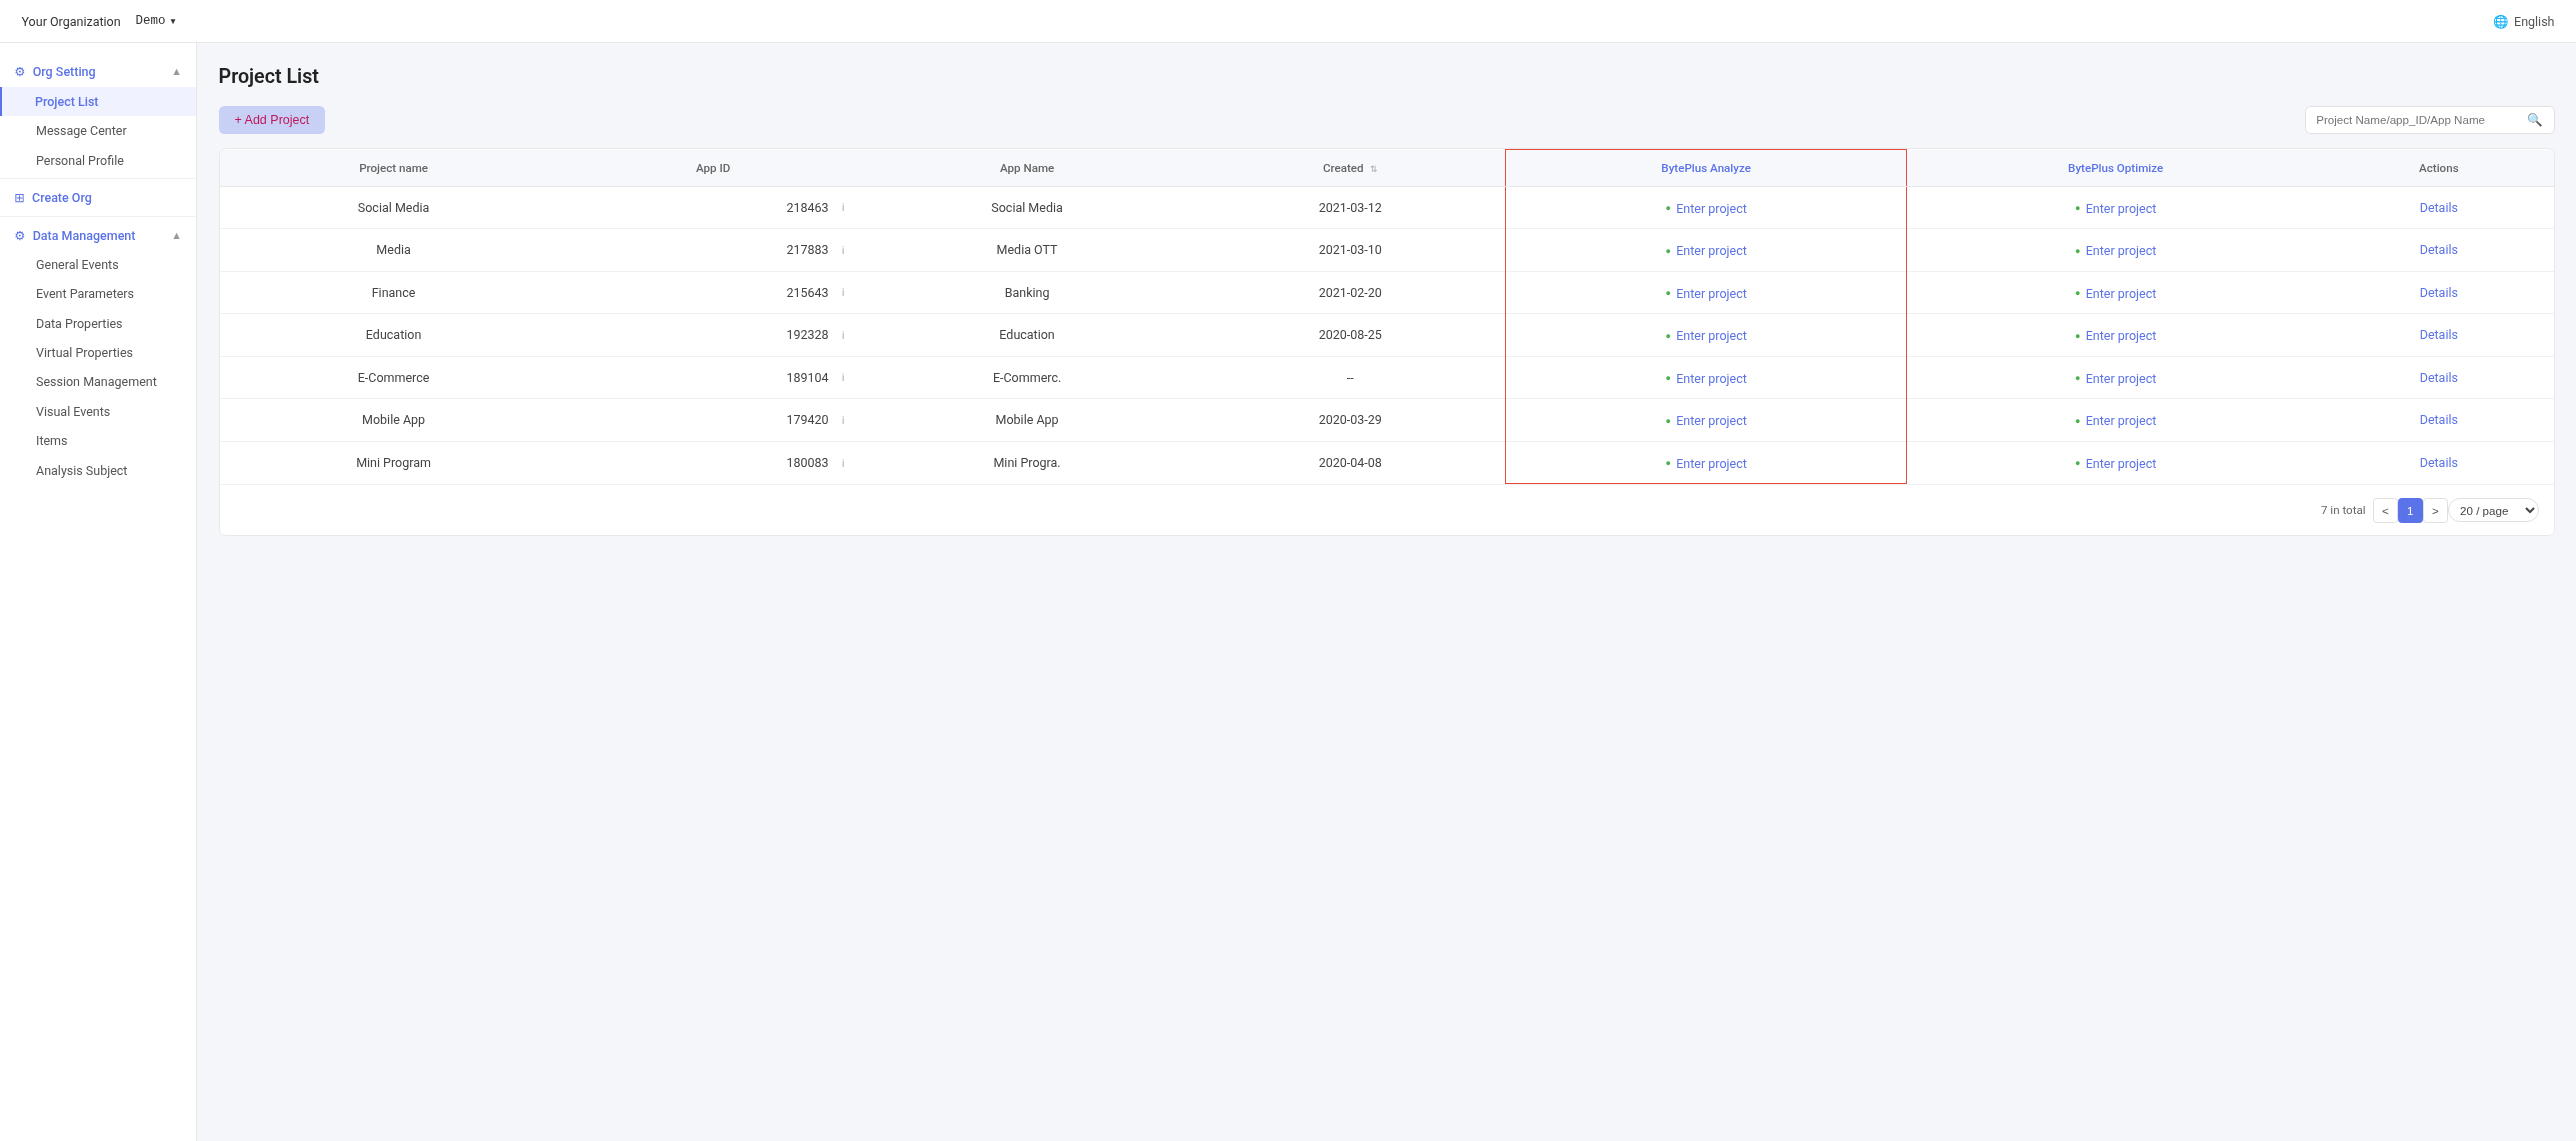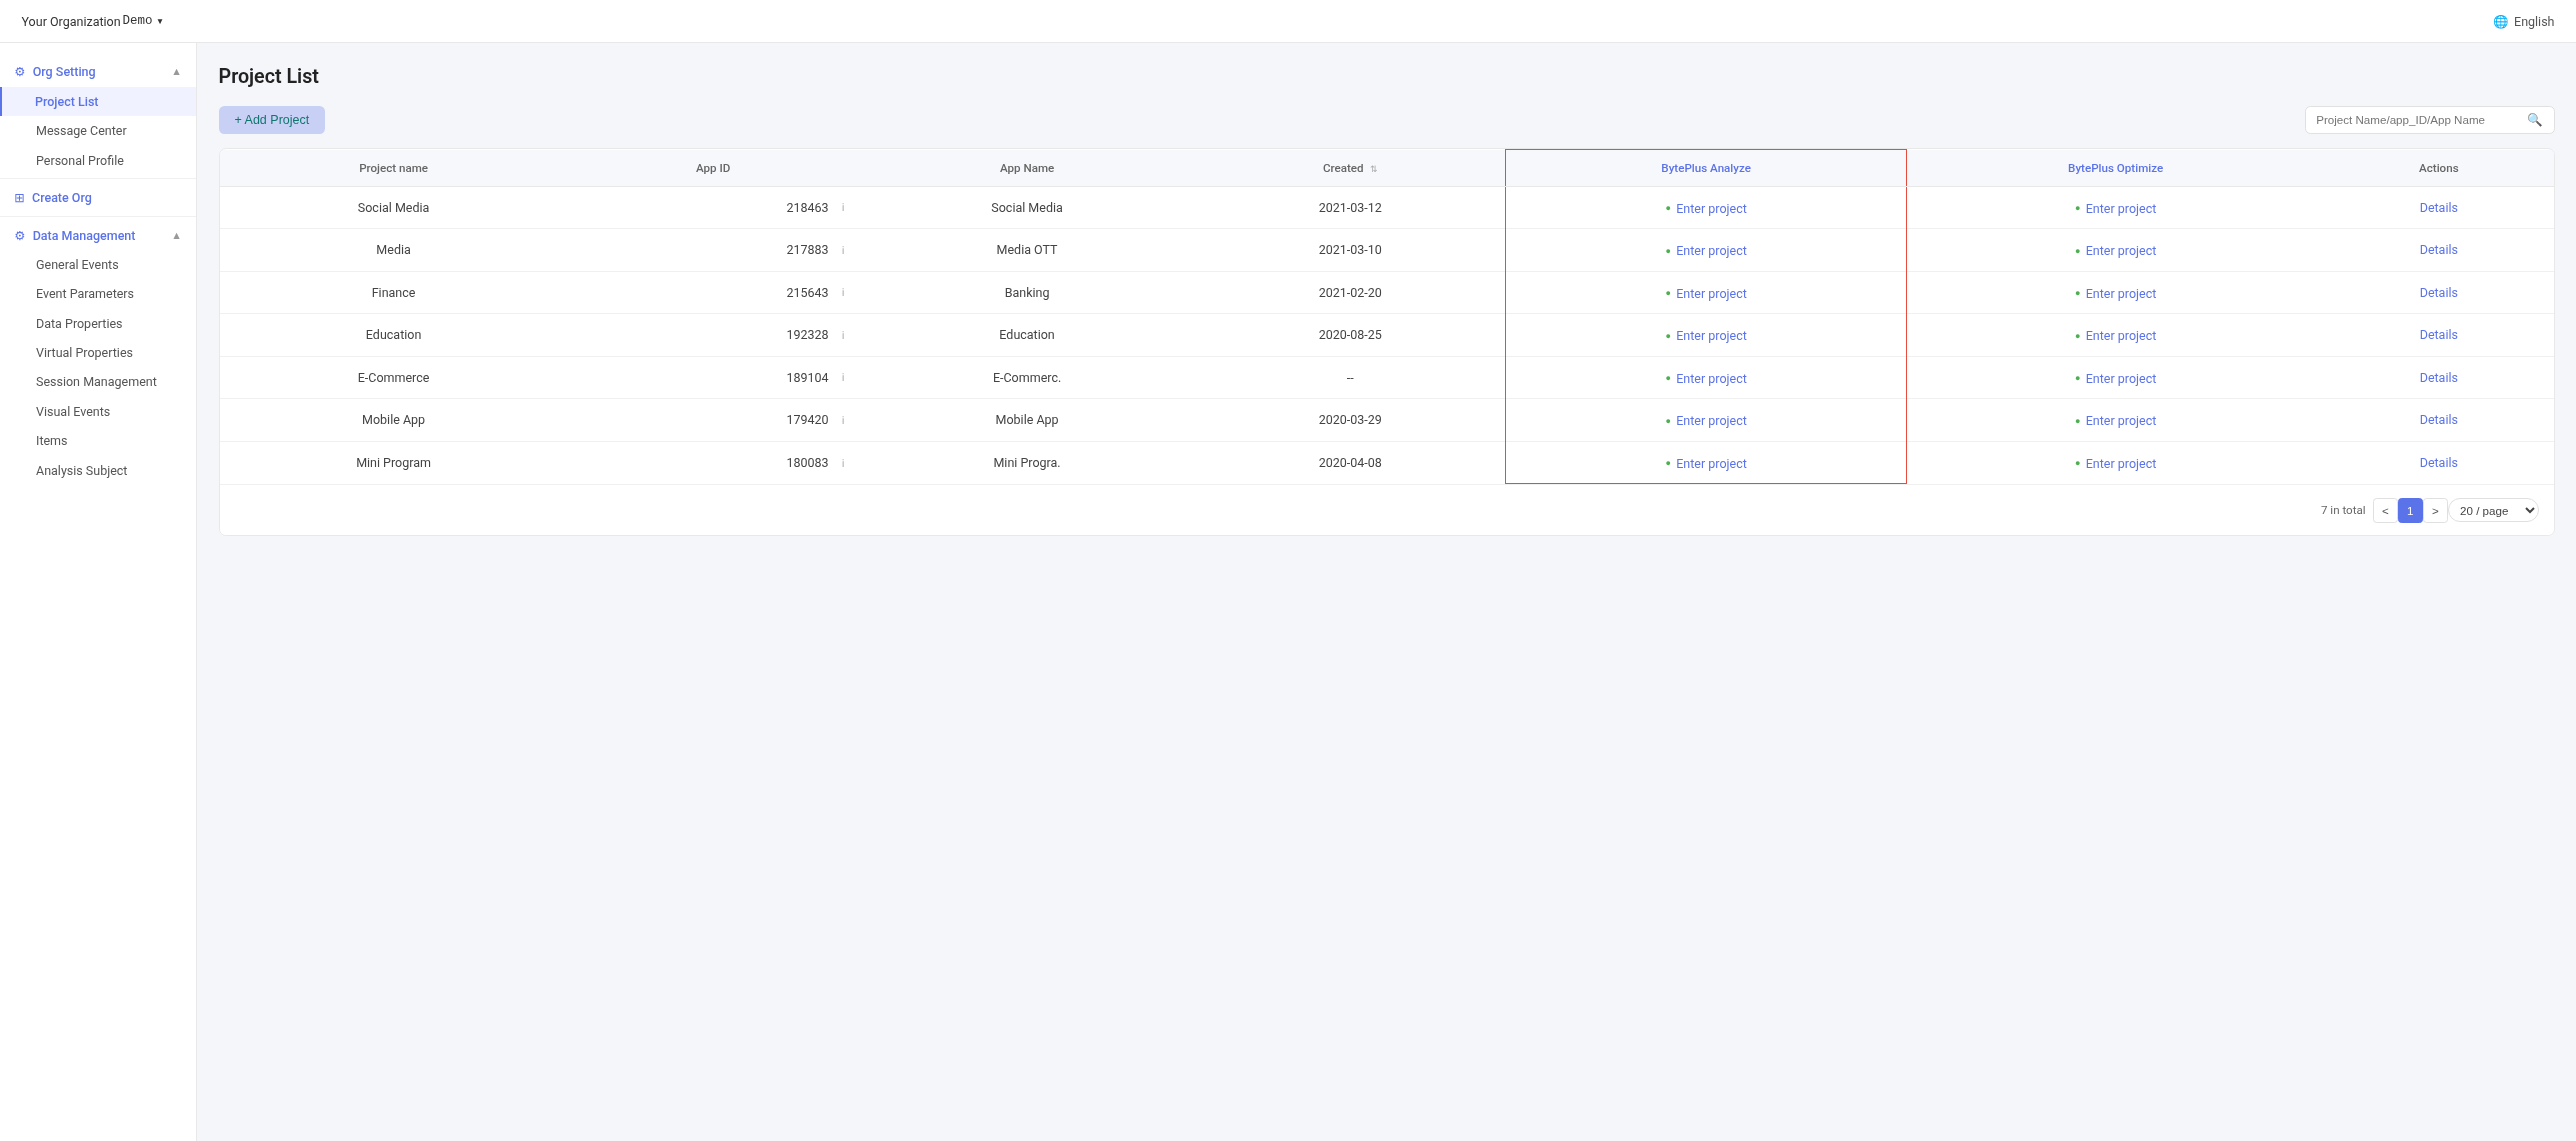--- a/index.html
+++ b/index.html
@@ -4,21 +4,21 @@
   <style>
     * { box-sizing: border-box; margin: 0; padding: 0; }
     body { font-family: -apple-system, BlinkMacSystemFont, 'Segoe UI', Roboto, sans-serif; background: #f5f6fa; color: #333; font-size: 12.5px; }
 
     
     .top-nav {
       display: flex; align-items: center; justify-content: space-between;
       background: #fff; padding: 0 21.5px; height: 43px;
       border-bottom: 0.9px solid #e8e8e8; position: fixed; top: 0; left: 0; right: 0; z-index: 100;
     }
-    .top-nav-left { display: flex; align-items: center; gap: 2px; }
+    .top-nav-left { display: flex; align-items: center; gap: 15px; }
     .org-name { font-size: 12.5px; color: #333; }
     .demo-dropdown { display: flex; align-items: center; gap: 3.6px; color: #333; font-size: 12.5px; cursor: pointer; font-family: Liberation Mono, monospace; }
     .top-nav-right { display: flex; align-items: center; gap: 5.4px; color: #555; font-size: 12.5px; cursor: pointer; }
 
     
     .layout { display: flex; margin-top: 43px; min-height: calc(100vh - 43px); }
 
     
     .sidebar {
       width: 197px; background: #fff; border-right: 0.9px solid #e8e8e8;
@@ -46,21 +46,21 @@
     .main-content {
       margin-left: 197px; padding: 21.5px; flex: 1;
     }
 
     .page-title { font-size: 19.7px; font-weight: 600; color: #222; margin-bottom: 18px; }
 
     
     .toolbar { display: flex; align-items: center; justify-content: space-between; margin-bottom: 14.3px; }
     .add-project-btn {
       display: flex; align-items: center; gap: 5.4px;
-      background: #c9d0f5; color: #0f766e; border: none; border-radius: 5.4px;
+      background: #c9d0f5; color: #be185d; border: none; border-radius: 5.4px;
       padding: 7.2px 16px; font-size: 12.5px; cursor: pointer; font-weight: 500;
     }
     .search-box {
       display: flex; align-items: center;
       border: 0.9px solid #e0e0e0; border-radius: 5.4px; background: #fff;
       padding: 5.4px 10.7px; gap: 16px; width: 250px;
     }
     .search-box input {
       border: none; outline: none; font-size: 11.6px; color: #999; width: 100%; background: transparent;
     }

